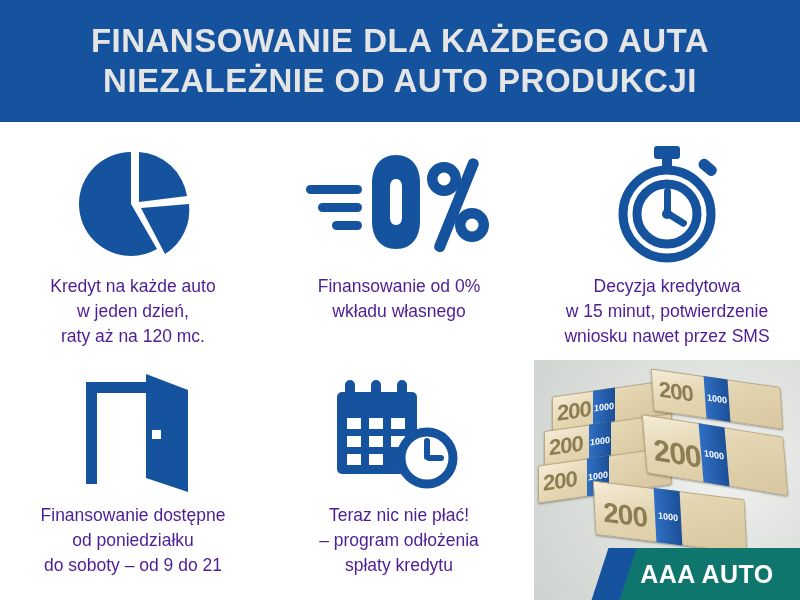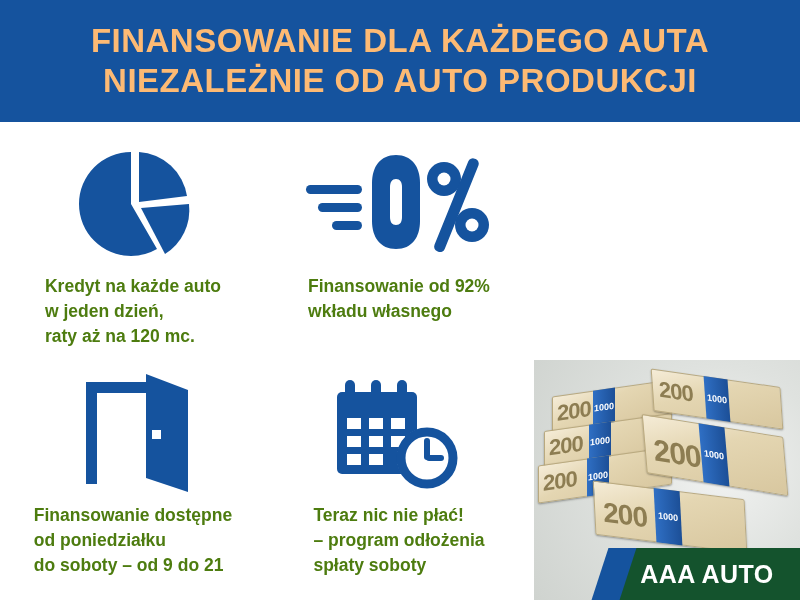--- a/index.html
+++ b/index.html
@@ -24,21 +24,21 @@
     top: 0;
     width: 800px;
     height: 122px;
     background: #15539e;
     display: flex;
     flex-direction: column;
     align-items: center;
     justify-content: center;
   }
   .header-line {
-    color: #fdba74;
+    color: #e5e5e5;
     font-weight: bold;
     font-size: 33px;
     letter-spacing: 0.5px;
     line-height: 40px;
     white-space: nowrap;
     text-align: center;
   }
   
   .grid {
     position: absolute;
@@ -54,24 +54,25 @@
     flex-direction: column;
     align-items: center;
   }
   .icon-wrap {
     height: 140px;
     display: flex;
     align-items: center;
     justify-content: center;
   }
   .caption {
-    color: #4d7c0f;
+    color: #4c1d95;
     font-size: 17.5px;
-    font-weight: bold;
+    font-weight: normal;
     line-height: 25px;
+    text-align: center;
     white-space: pre-line;
     padding: 0 6px;
   }
   
   .r1 { top: 12px; }
   .r2 { top: 241px; }
   .c1 { left: 0px; }
   .c2 { left: 266px; }
   .c3 { left: 534px; }
 
@@ -116,21 +117,21 @@
     font-size: 22px;
     letter-spacing: -1px;
   }
   
   .logo {
     position: absolute;
     right: 0px;
     bottom: 0px;
     width: 186px;
     height: 52px;
-    background: #14532d;
+    background: #0f766e;
     display: flex;
     align-items: center;
     justify-content: center;
   }
   .logo-text {
     color: #ffffff;
     font-weight: bold;
     font-size: 25px;
     letter-spacing: 0.5px;
   }
@@ -179,24 +180,45 @@
             <rect x="28" y="72" width="30" height="9" rx="4.5"></rect>
             <path d="M92 6 C76 6 68 18 68 34 L68 72 C68 88 76 100 92 100 C108 100 116 88 116 72 L116 34 C116 18 108 6 92 6 Z M92 30 C96 30 98 33 98 38 L98 68 C98 73 96 76 92 76 C88 76 86 73 86 68 L86 38 C86 33 88 30 92 30 Z"></path>
             <circle cx="140" cy="30" r="17"></circle>
             <circle cx="140" cy="30" r="6.5" fill="#ffffff"></circle>
             <circle cx="168" cy="76" r="17"></circle>
             <circle cx="168" cy="76" r="6.5" fill="#ffffff"></circle>
             <rect x="147" y="6" width="11" height="100" rx="5" transform="rotate(22 152 56)"></rect>
           </g>
         </svg>
       </div>
-      <div class="caption">Finansowanie od 92%
+      <div class="caption">Finansowanie od 0%
 wkładu własnego</div>
     </div>
 
+    <div class="cell r1 c3">
+      <div class="icon-wrap">
+        <svg width="130" height="124" viewBox="0 0 130 124">
+          <g fill="none" stroke="#15539e" stroke-width="9">
+            <circle cx="65" cy="72" r="44"></circle>
+            <circle cx="65" cy="72" r="30"></circle>
+          </g>
+          <g fill="#15539e">
+            <rect x="52" y="4" width="26" height="13" rx="3"></rect>
+            <rect x="60" y="14" width="10" height="14"></rect>
+            <rect x="96" y="20" width="20" height="11" rx="5" transform="rotate(40 106 25)"></rect>
+            <rect x="62" y="46" width="7" height="28" rx="3.5"></rect>
+            <rect x="64" y="68" width="24" height="7" rx="3.5" transform="rotate(32 66 71)"></rect>
+            <circle cx="65" cy="72" r="5"></circle>
+          </g>
+        </svg>
+      </div>
+      <div class="caption">Decyzja kredytowa
+w 15 minut, potwierdzenie
+wniosku nawet przez SMS</div>
+    </div>
 
     <div class="cell r2 c1">
       <div class="icon-wrap">
         <svg width="130" height="118" viewBox="0 0 130 118">
           <g fill="#15539e">
             <rect x="18" y="8" width="11" height="102"></rect>
             <rect x="18" y="8" width="60" height="11"></rect>
             <path d="M78 0 L120 16 L120 118 L78 104 Z"></path>
             <rect x="84" y="56" width="9" height="9" fill="#ffffff"></rect>
           </g>
@@ -229,21 +251,21 @@
           <circle cx="94" cy="84" r="30" fill="#ffffff"></circle>
           <circle cx="94" cy="84" r="26" fill="none" stroke="#15539e" stroke-width="9"></circle>
           <g fill="#15539e">
             <rect x="91" y="64" width="6" height="22" rx="3"></rect>
             <rect x="93" y="81" width="18" height="6" rx="3"></rect>
           </g>
         </svg>
       </div>
       <div class="caption">Teraz nic nie płać!
 – program odłożenia
-spłaty soboty</div>
+spłaty kredytu</div>
     </div>
 
     <div class="money-block">
       <div class="money-bg"></div>
 
       <div class="bundle note" style="left:18px; top:28px; width:118px; height:34px; transform:skewY(-8deg);">
         <div class="band" style="left:40px; top:-1px; width:22px; height:36px;">1000</div>
         <div class="note-num" style="left:4px; top:4px;">200</div>
       </div>
 

